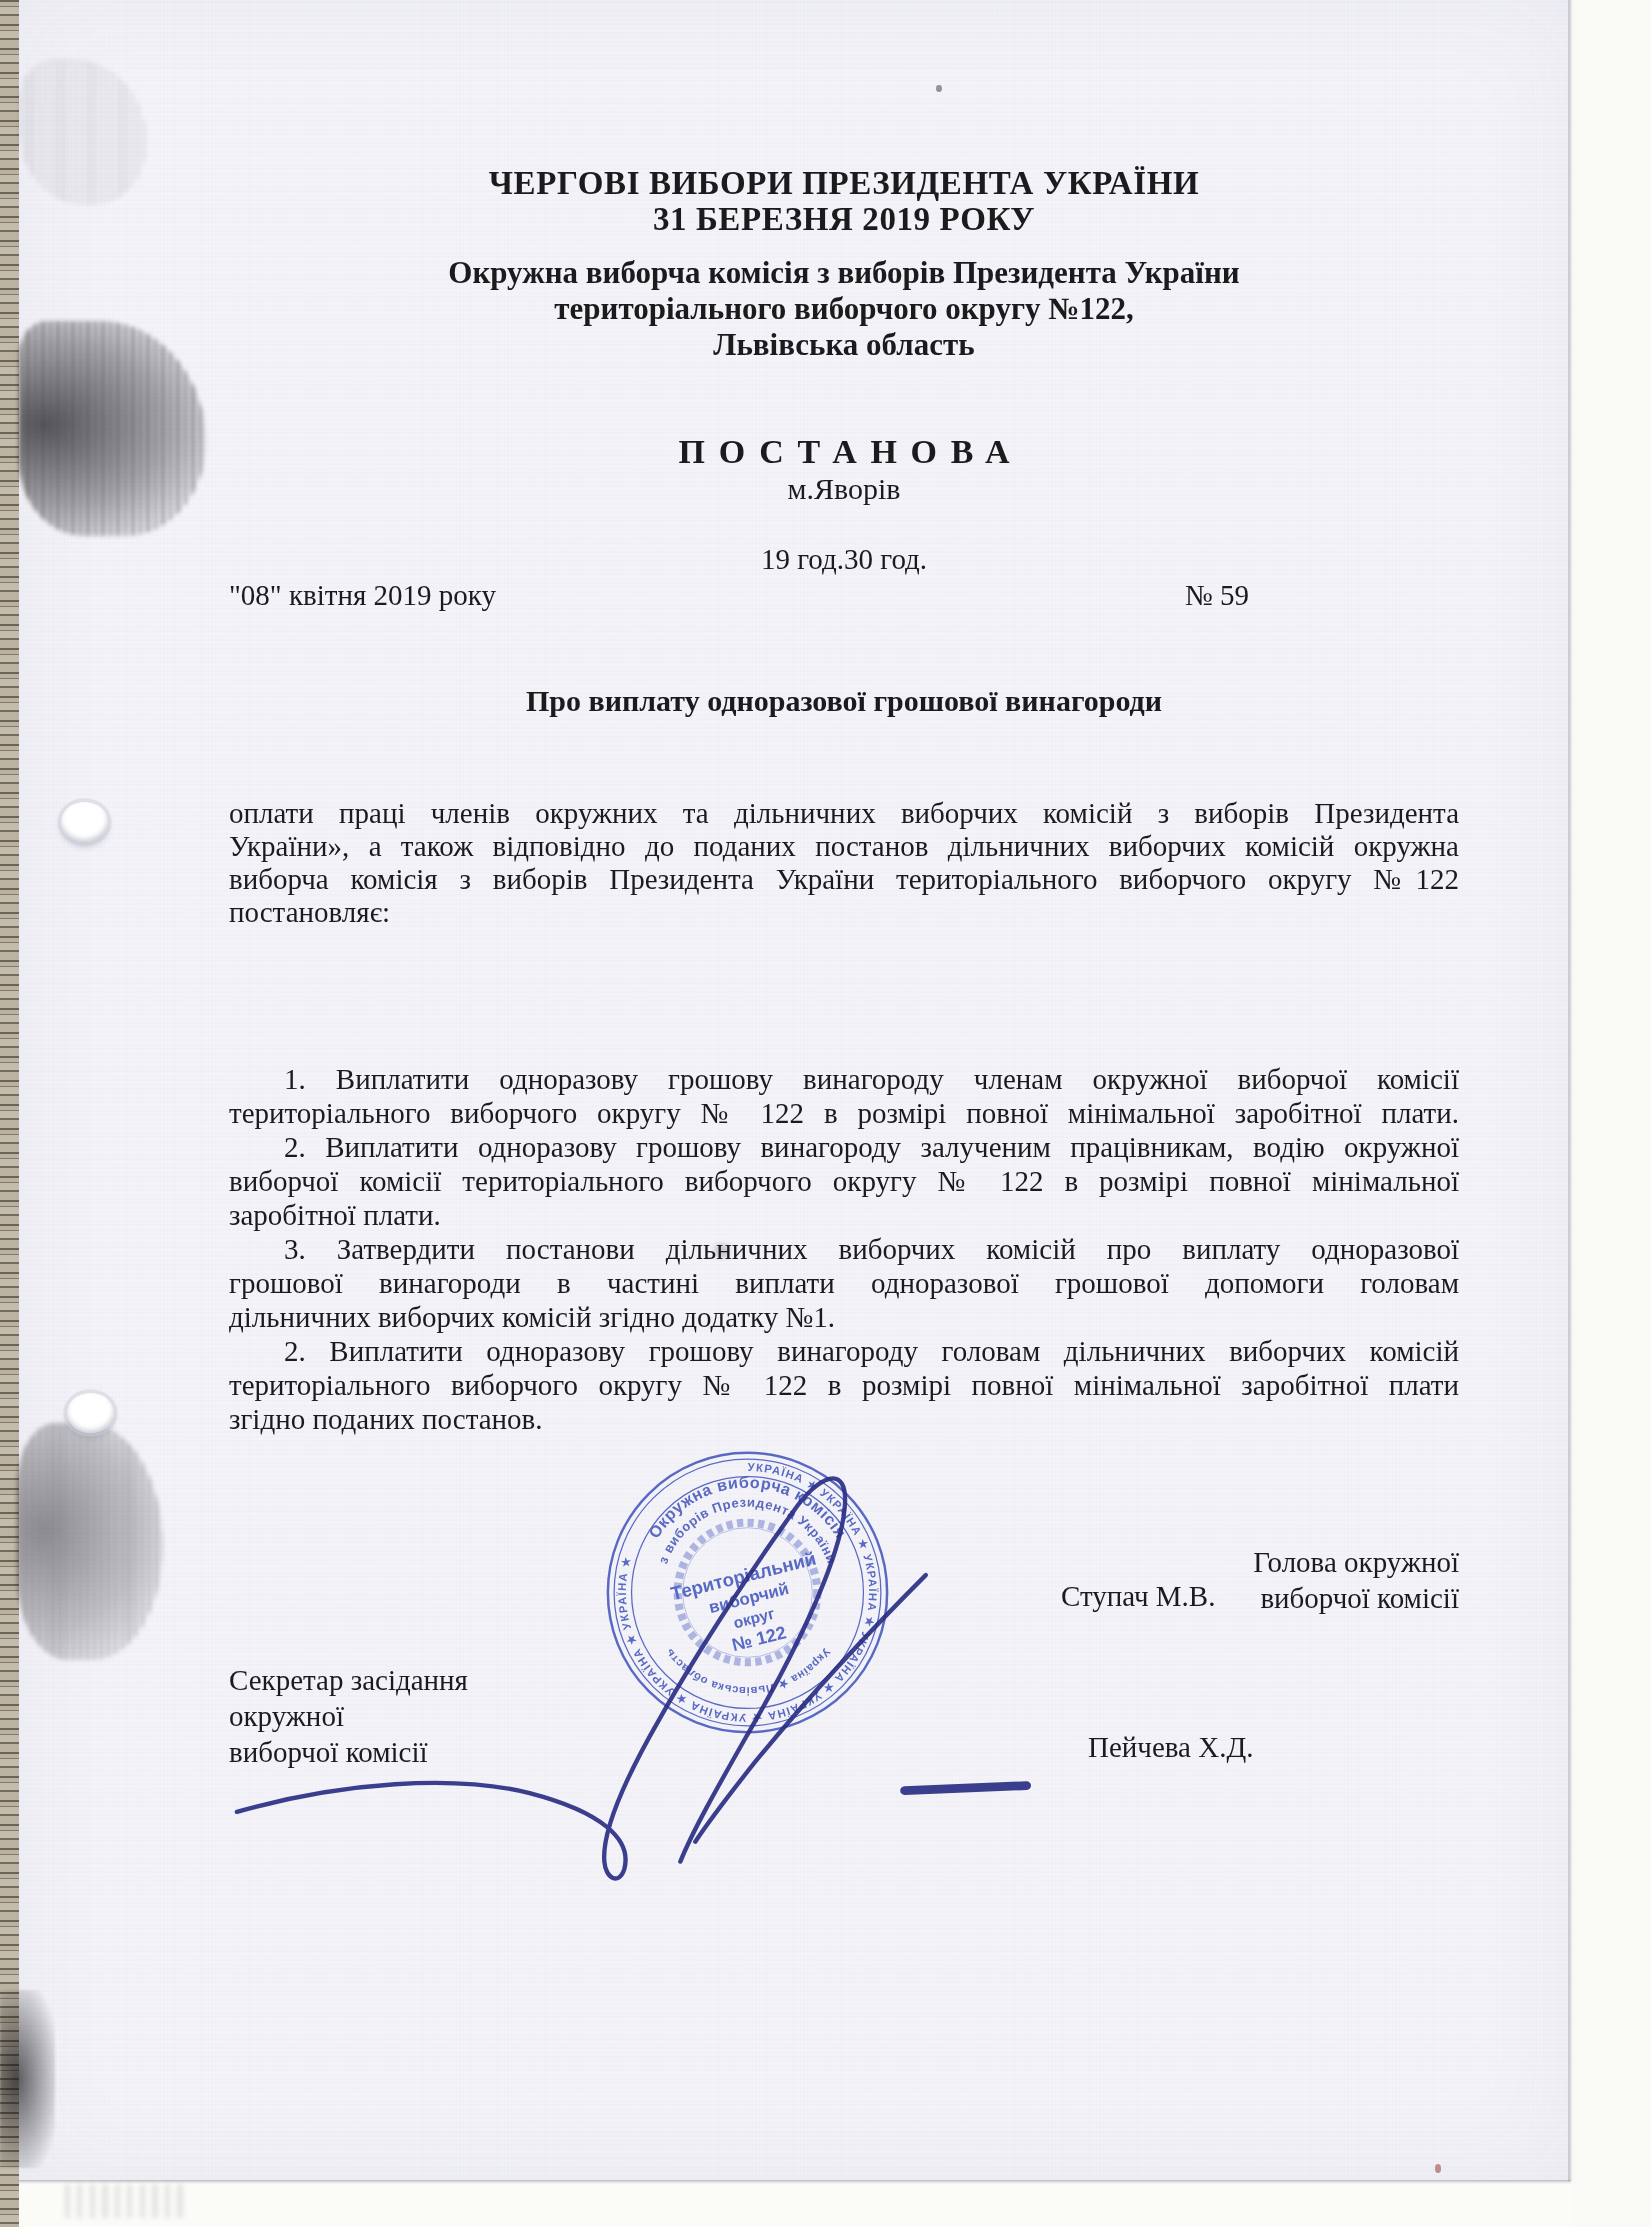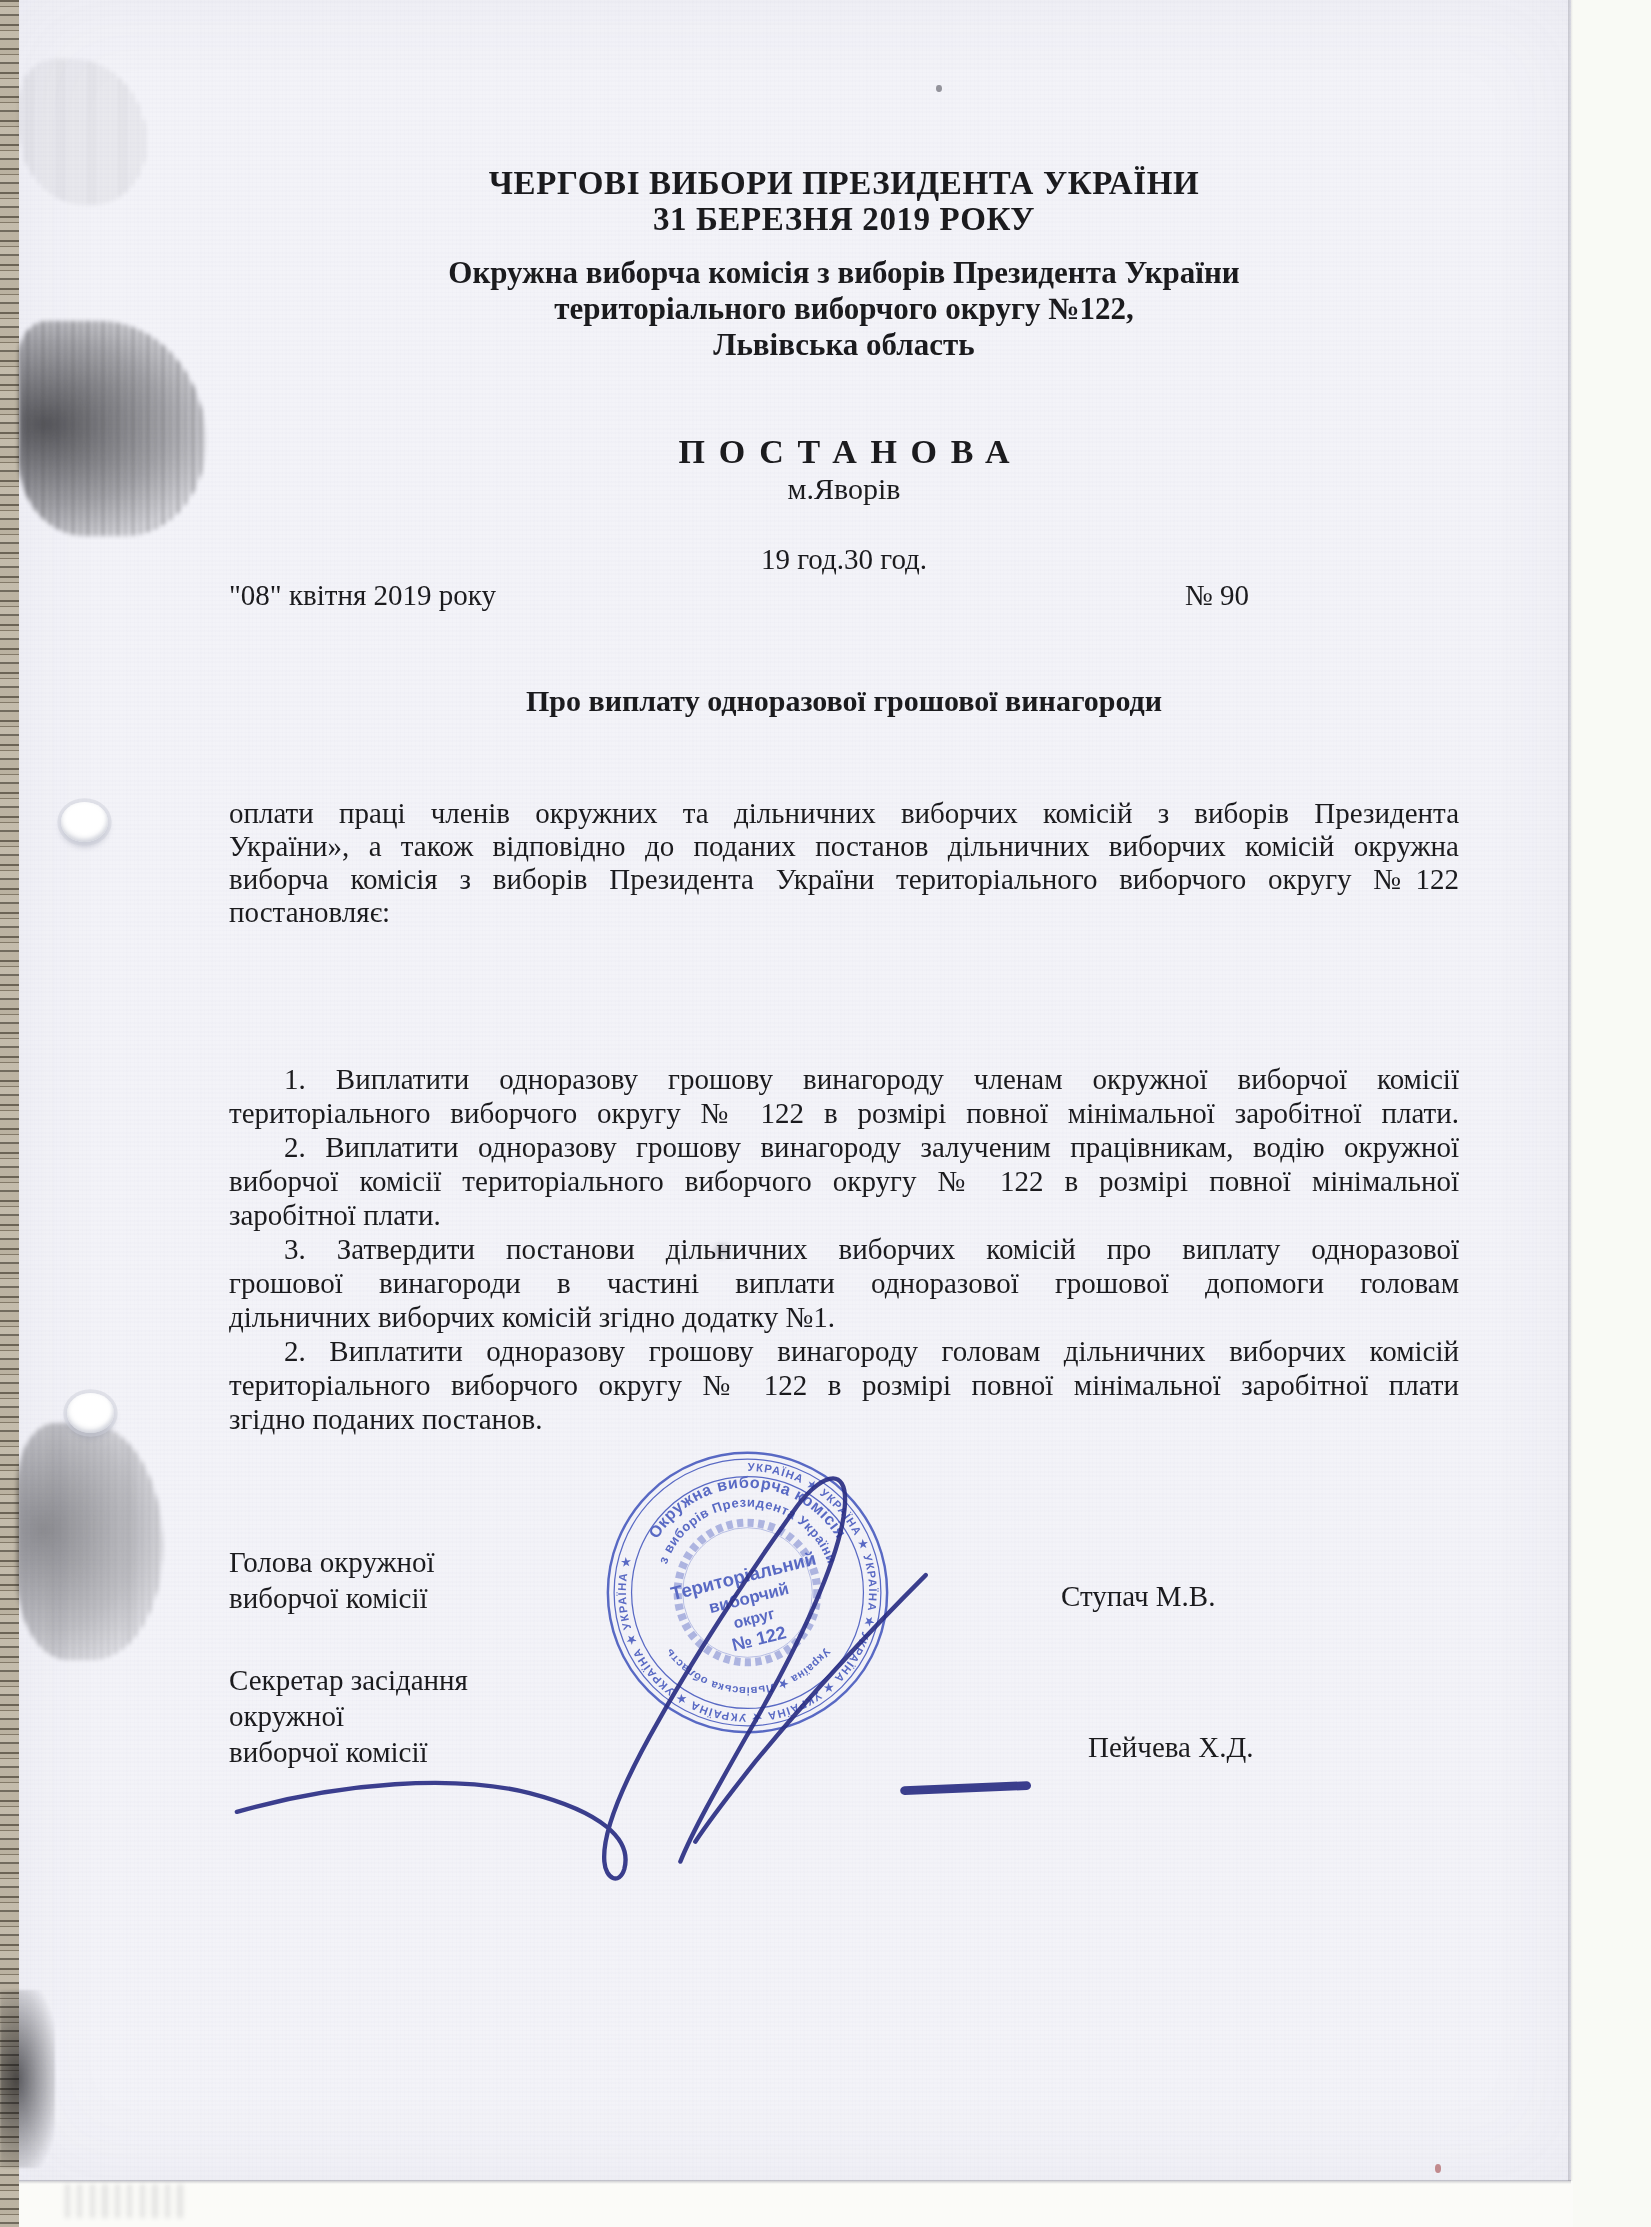--- a/index.html
+++ b/index.html
@@ -65,21 +65,21 @@
   .h-daterow .num{position:absolute;left:956px;top:0;}
   .h-subject{top:684px;font-size:30px;line-height:34px;}
   .preamble{top:797px;font-size:29px;}
   .items{top:1062px;font-size:29px;}
   .preamble .tline{height:33px;line-height:33px;}
   .items .tline{height:34px;line-height:34px;}
   .tline{white-space:normal;}
   .tline.fill{text-align:justify;text-align-last:justify;}
   .tline.fill::after{content:"";display:inline-block;width:100%;height:0;}
   .tline.ind{text-indent:55px;}
-  .sig-label-1{top:1544px;font-size:29px;line-height:36px;}
+  .sig-label-1{top:1544px;font-size:29px;line-height:36px;text-align:right;}
   .sig-name-1{position:absolute;left:832px;top:1580px;font-size:29px;line-height:32px;}
   .sig-label-2{top:1662px;font-size:29px;line-height:36px;}
   .sig-name-2{position:absolute;left:859px;top:1731px;font-size:29px;line-height:32px;}
   
   .stamp-svg{position:absolute;left:606px;top:1451px;width:283px;height:283px;opacity:.88;}
   .sign-svg{position:absolute;left:218px;top:1458px;width:835px;height:436px;}
 </style>
 </head>
 <body>
 
@@ -114,21 +114,21 @@
       <span style="display:block">територіального виборчого округу №122,</span>
       <span style="display:block">Львівська область</span>
     </div>
 
     <div class="abs ctr bold h-post">ПОСТАНОВА</div>
     <div class="abs ctr h-place">м.Яворів</div>
     <div class="abs ctr h-time">19 год.30 год.</div>
 
     <div class="abs h-daterow">
       <span>"08" квітня  2019 року</span>
-      <span class="num">№ 90</span>
+      <span class="num">№ 59</span>
     </div>
 
     <div class="abs ctr bold h-subject">Про виплату одноразової грошової винагороди</div>
 
     <div class="abs preamble">
         <div class="tline fill">оплати праці членів окружних та дільничних виборчих комісій з виборів Президента</div>
         <div class="tline fill">України», а також відповідно до поданих постанов дільничних виборчих комісій окружна</div>
         <div class="tline fill">виборча комісія з виборів Президента України територіального виборчого округу №122</div>
         <div class="tline">постановляє:</div>
       </div>

